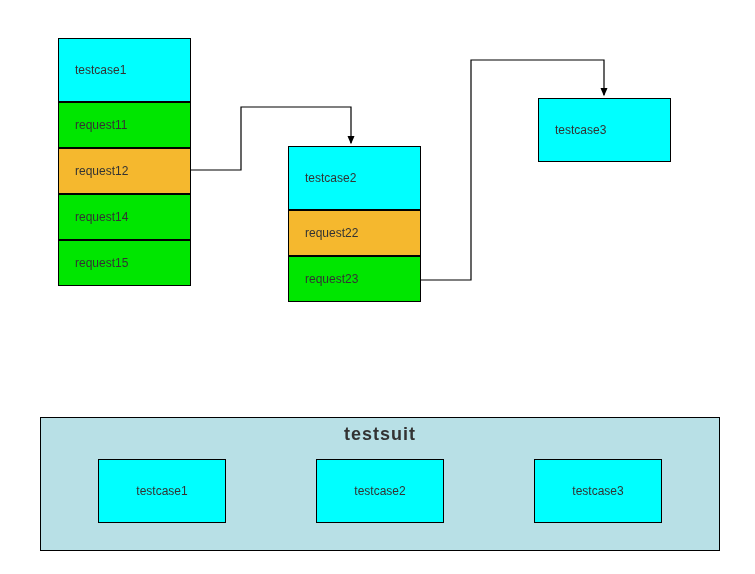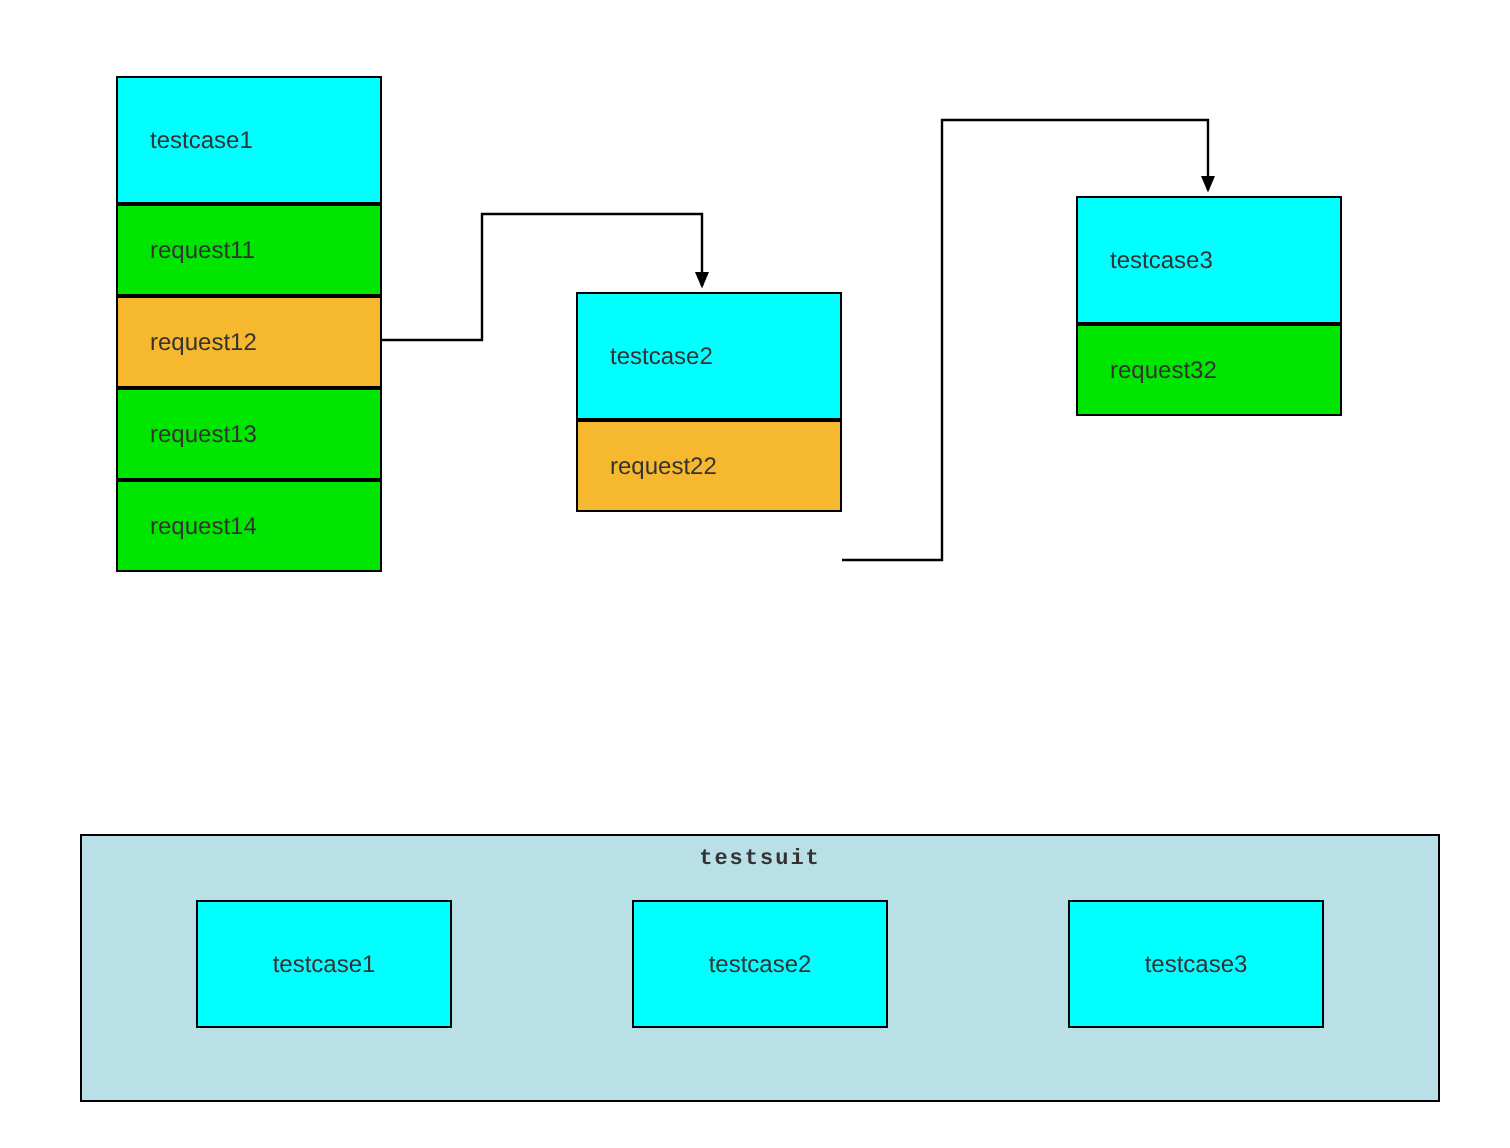--- a/index.html
+++ b/index.html
@@ -47,23 +47,23 @@
     left: 40px;
     top: 417px;
     width: 680px;
     height: 134px;
     border: 1px solid #000;
     background: #b8e0e6;
   }
   .suit-title {
     width: 100%;
     text-align: center;
-    font-family: Liberation Mono, monospace;
+    font-family: Liberation Sans, sans-serif;
     font-weight: bold;
-    font-size: 11px;
+    font-size: 18px;
     margin-top: 6px;
     letter-spacing: 1px;
   }
   .suit-row {
     display: flex;
     justify-content: space-around;
     align-items: center;
     margin-top: 14px;
     padding: 0 12px;
   }
@@ -95,42 +95,42 @@
     <div class="header">
       <span>testcase1</span>
     </div>
     <div class="cell green">
       <span>request11</span>
     </div>
     <div class="cell orange">
       <span>request12</span>
     </div>
     <div class="cell green">
-      <span>request13</span>
+      <span>request14</span>
     </div>
     <div class="cell green">
-      <span>request14</span>
+      <span>request15</span>
     </div>
   </div>
 
   <div class="col" style="left:288px; top:146px;">
     <div class="header">
       <span>testcase2</span>
     </div>
     <div class="cell orange">
       <span>request22</span>
     </div>
+    <div class="cell green">
+      <span>request23</span>
+    </div>
   </div>
 
   <div class="col" style="left:538px; top:98px;">
     <div class="header">
       <span>testcase3</span>
-    </div>
-    <div class="cell green">
-      <span>request32</span>
     </div>
   </div>
 
   <svg class="arrows">
     <defs>
       <marker id="ah" markerWidth="10" markerHeight="10" refX="6" refY="3" orient="auto" markerUnits="strokeWidth">
         <path d="M0,0 L7,3 L0,6 Z" fill="#000"></path>
       </marker>
     </defs>
     <path fill="none" stroke="#000" stroke-width="1.2" marker-end="url(#ah)" d="M191 170 L241 170 L241 107 L351 107 L351 143"></path>

